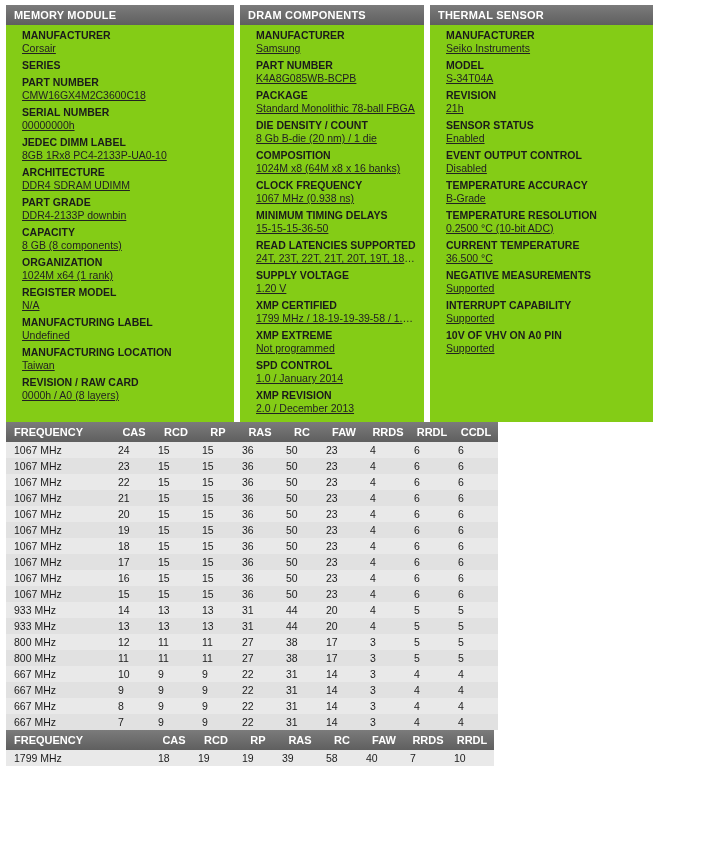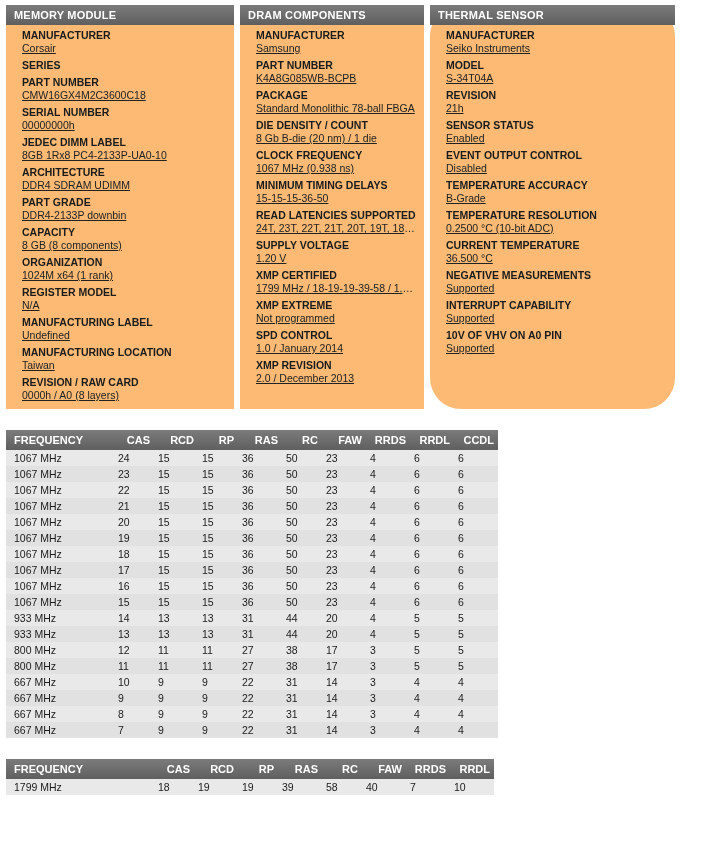--- a/index.html
+++ b/index.html
@@ -23,26 +23,26 @@
   }
   
   .panels {
     display: flex;
     gap: 6px;
     padding: 5px 6px 0 6px;
     box-sizing: border-box;
     width: 714px;
   }
   .panel {
-    background: #fdba74;
+    background: #84cc16;
     box-sizing: border-box;
   }
   .panel.memory { width: 228px; }
   .panel.dram   { width: 184px; }
-  .panel.thermal{ width: 245px; border-radius: 31px; }
+  .panel.thermal{ width: 223px; }
 
   .panel-header {
     background: #6f6f6f;
     background: linear-gradient(to bottom, #7b7b7b 0%, #5f5f5f 100%);
     color: #ffffff;
     font-weight: bold;
     font-size: 11px;
     padding: 4px 6px 4px 8px;
     letter-spacing: 0.2px;
   }
@@ -65,21 +65,21 @@
     color: #222222;
     line-height: 13px;
     white-space: nowrap;
     overflow: hidden;
     text-overflow: ellipsis;
     text-decoration: underline;
   }
 
   
   .table-wrap {
-    padding: 21px 6px 0 6px;
+    padding: 0 6px 0 6px;
     box-sizing: border-box;
     width: 714px;
   }
   table.timings {
     border-collapse: collapse;
     table-layout: fixed;
     background: #e9e9e9;
   }
   table.timings.main { width: 468px; }
   table.timings.xmp  { width: 468px; }
@@ -87,21 +87,21 @@
   table.timings thead th {
     background: linear-gradient(to bottom, #7b7b7b 0%, #5f5f5f 100%);
     color: #ffffff;
     font-weight: bold;
     font-size: 11px;
     text-align: left;
     padding: 4px 4px 4px 8px;
     white-space: nowrap;
   }
   table.timings thead th.num {
-    text-align: right;
+    text-align: center;
     padding-left: 4px;
   }
   table.timings tbody td {
     font-size: 10.5px;
     color: #1b1b1b;
     padding: 2px 4px 2px 8px;
     white-space: nowrap;
     background: #e9e9e9;
   }
   table.timings tbody td.num {
@@ -190,20 +190,24 @@
           <div class="field-label">PART NUMBER</div>
           <div class="field-value">K4A8G085WB-BCPB</div>
         </div>
         <div class="field">
           <div class="field-label">PACKAGE</div>
           <div class="field-value">Standard Monolithic 78-ball FBGA</div>
         </div>
         <div class="field">
           <div class="field-label">DIE DENSITY / COUNT</div>
           <div class="field-value">8 Gb B-die (20 nm) / 1 die</div>
+        </div>
+        <div class="field">
+          <div class="field-label">COMPOSITION</div>
+          <div class="field-value">1024M x8 (64M x8 x 16 banks)</div>
         </div>
         <div class="field">
           <div class="field-label">CLOCK FREQUENCY</div>
           <div class="field-value">1067 MHz (0.938 ns)</div>
         </div>
         <div class="field">
           <div class="field-label">MINIMUM TIMING DELAYS</div>
           <div class="field-value">15-15-15-36-50</div>
         </div>
         <div class="field">

